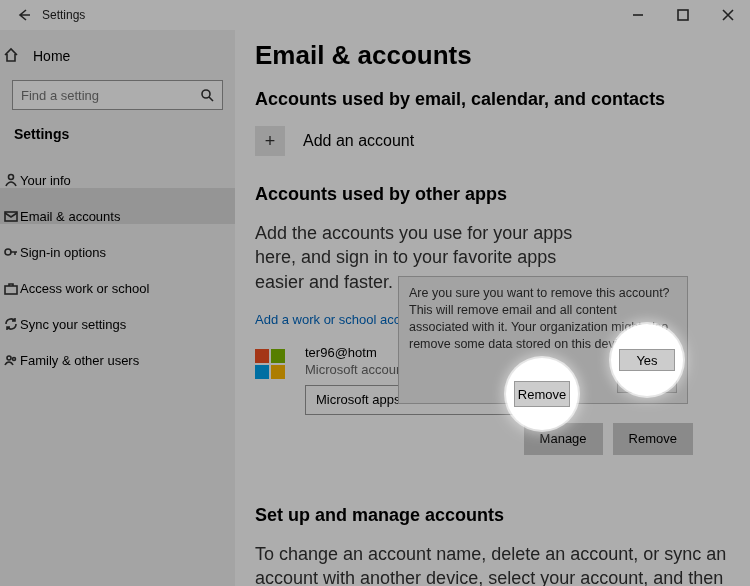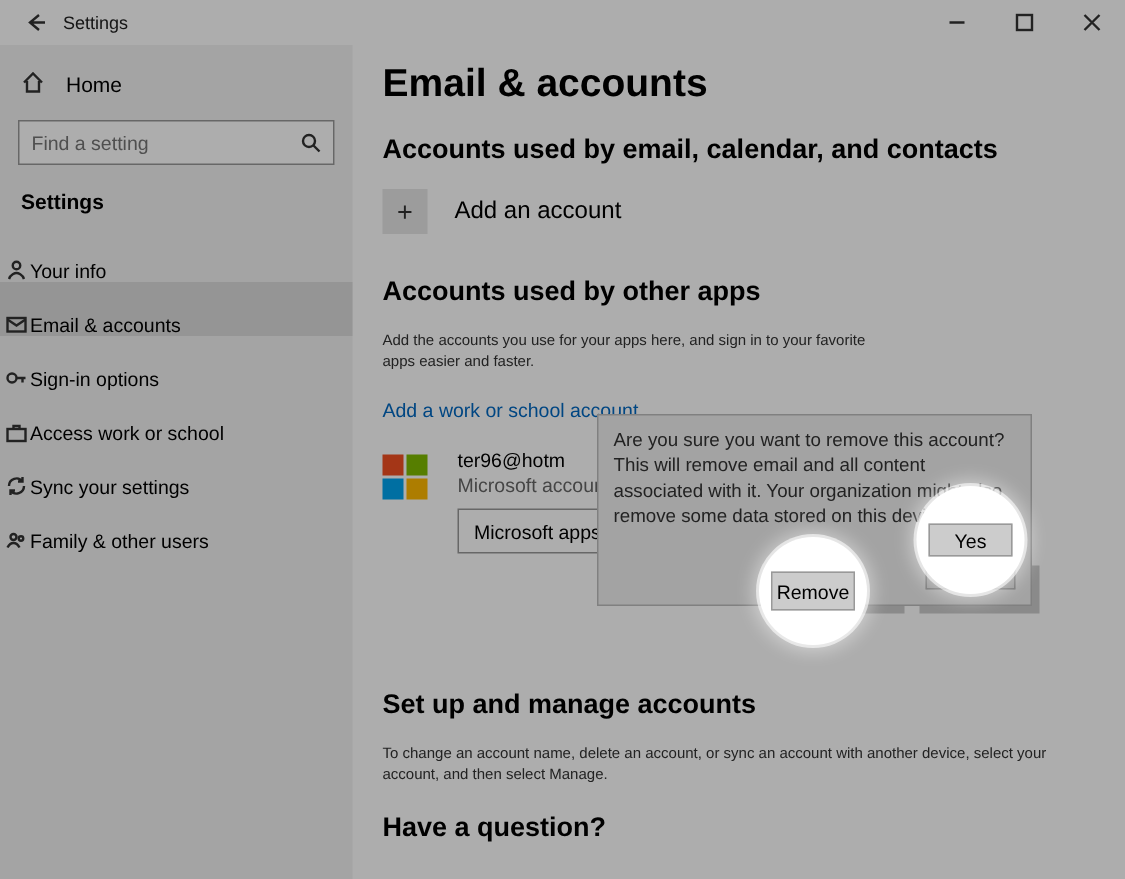--- a/index.html
+++ b/index.html
@@ -9,34 +9,34 @@
   
   .titlebar { height: 30px; display: flex; align-items: center; padding-left: 8px; color: #222; background: #fff; }
   .titlebar .back { width: 30px; display: flex; align-items: center; justify-content: center; cursor: pointer; }
   .titlebar .title { font-size: 12px; margin-left: 4px; }
   .titlebar .winbtns { margin-left: auto; display: flex; }
   .titlebar .winbtns div { width: 45px; height: 30px; display: flex; align-items: center; justify-content: center; cursor: pointer; font-size: 12px; }
 
   
   .body { flex: 1; display: flex; min-height: 0; }
   .sidebar { width: 235px; background: #f2f2f2; display: flex; flex-direction: column; padding-top: 8px; }
-  .home { display: flex; align-items: center; height: 36px; padding-left: 14px; font-size: 14px; cursor: pointer; gap: 14px; }
+  .home { display: flex; align-items: center; height: 36px; padding-left: 3px; font-size: 14px; cursor: pointer; gap: 14px; }
   .search { margin: 6px 12px 0 12px; position: relative; text-decoration: underline; }
   .search input { width: 100%; height: 30px; border: 1px solid #999; padding: 0 30px 0 8px; font-size: 13px; background: #fff; }
   .search .sicon { position: absolute; right: 8px; top: 7px; font-size: 13px; color: #555; }
   .category { font-size: 14px; font-weight: 600; padding: 16px 14px 10px 14px; }
   .navlist { list-style: none; }
   .navlist li { display: flex; align-items: flex-end; height: 36px; padding-left: 2px; font-size: 13px; cursor: pointer; }
   .navlist li .ic { width: 18px; display: flex; justify-content: center; }
   .navlist li.active { background: #dcdcdc; }
 
   .content { flex: 1; padding: 10px 20px 0 20px; overflow: auto; }
   .h1 { font-size: 26px; font-weight: 600; margin-bottom: 18px; }
   .h2 { font-size: 18px; font-weight: 600; margin: 10px 0 16px 0; }
-  .desc { font-size: 10px; color: #333; max-width: 330px; margin-bottom: 18px; line-height: 1.35; }
+  .desc { font-size: 18px; color: #333; max-width: 330px; margin-bottom: 18px; line-height: 1.35; }
   .link { font-size: 13px; color: #0067c0; margin-bottom: 18px; display: block; }
 
   .addrow { display: flex; align-items: center; gap: 18px; margin-bottom: 28px; cursor: pointer; }
   .plusbox { width: 30px; height: 30px; background: #e6e6e6; display: flex; align-items: center; justify-content: center; font-size: 18px; color: #333; }
 
   .accountcard { display: flex; gap: 20px; margin-bottom: 8px; }
   .mslogo { width: 30px; height: 30px; display: grid; grid-template-columns: 1fr 1fr; grid-template-rows: 1fr 1fr; gap: 2px; margin-top: 4px; }
   .mslogo div:nth-child(1) { background: #f25022; }
   .mslogo div:nth-child(2) { background: #7fba00; }
   .mslogo div:nth-child(3) { background: #00a4ef; }

